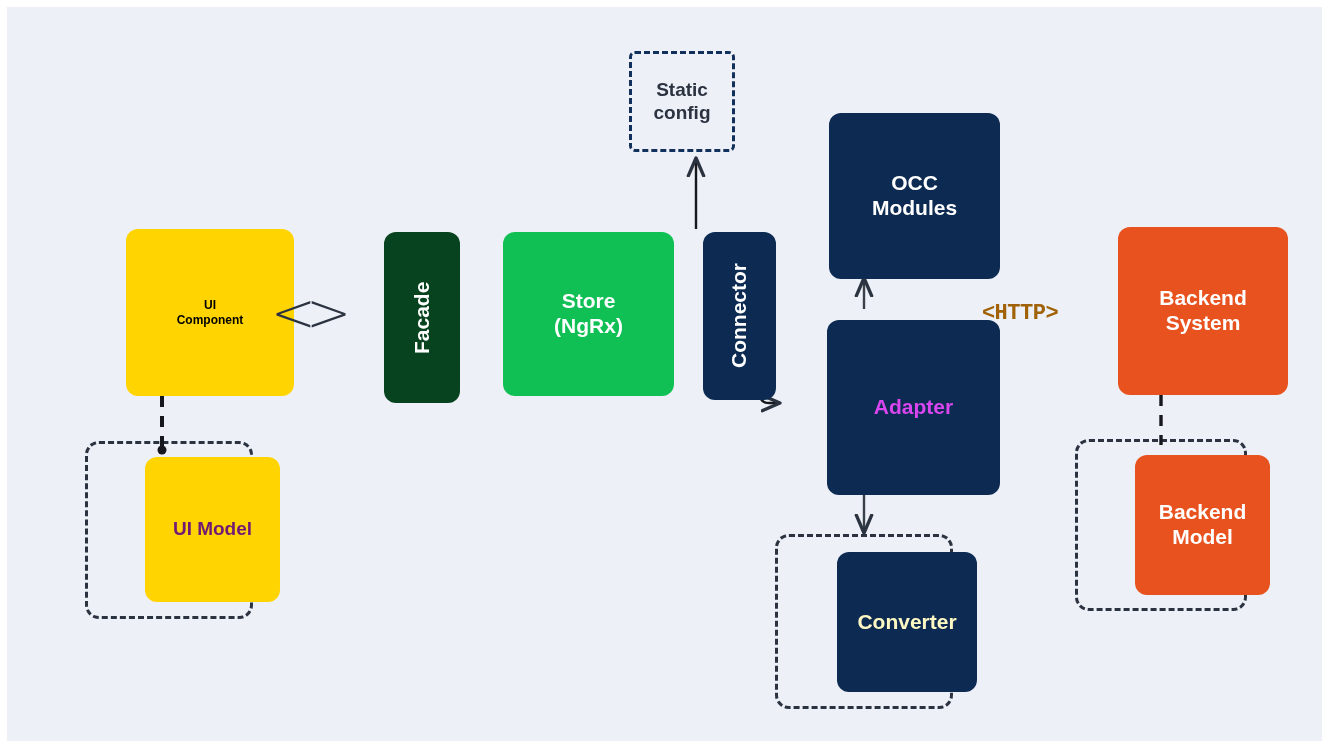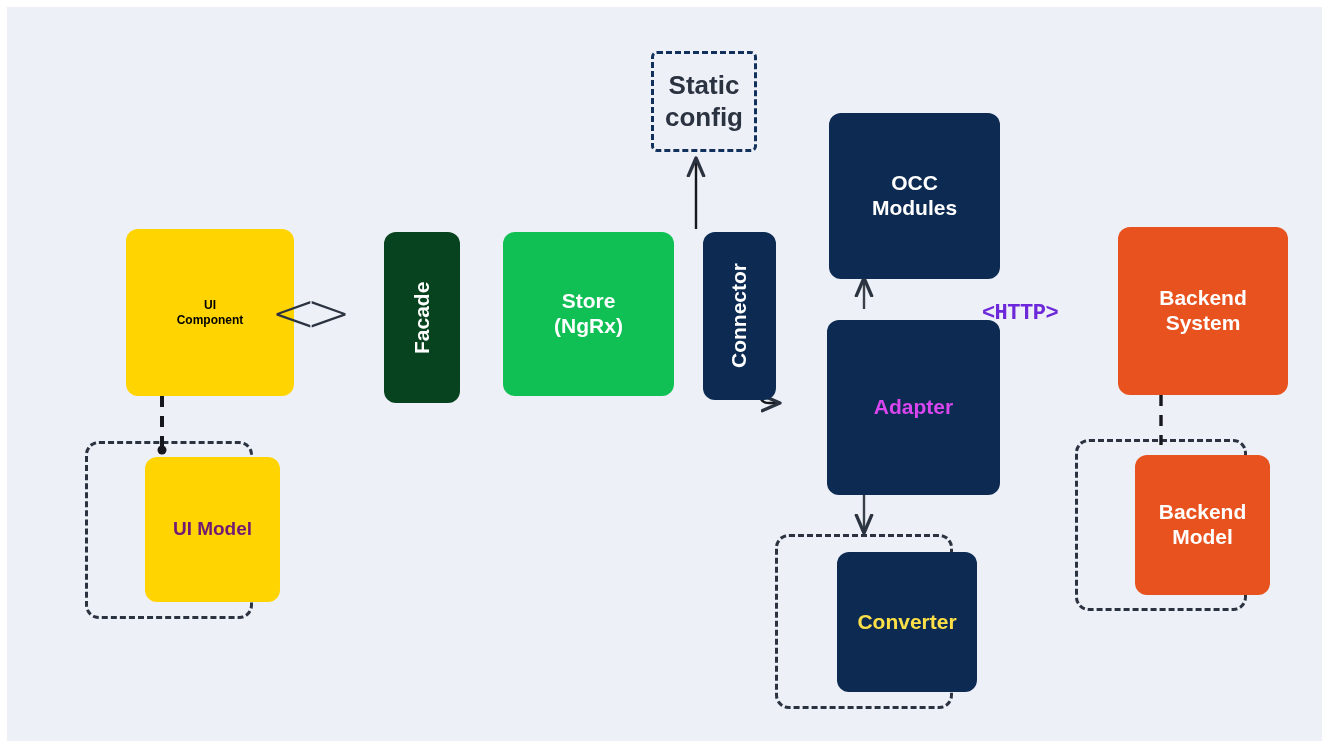--- a/index.html
+++ b/index.html
@@ -61,21 +61,21 @@
     color: #2b3240;
     line-height: 1.2;
     white-space: pre-line;
   }
 
   .plain-label {
     position: absolute;
     display: flex;
     align-items: center;
     justify-content: center;
-    color: #6d28d9;
+    color: #a16207;
     font-weight: bold;
   }
 
   .mono-label {
     font-family: "Liberation Mono", "DejaVu Sans Mono", monospace;
     font-size: 22px;
     letter-spacing: -0.5px;
   }
 
   .diamond-glyph {
@@ -148,32 +148,32 @@
   <div class="node vertical" style="left:336px; top:225px; width:76px; height:171px;
               background:#08431f; color:#ffffff; font-size:21px;">Facade</div>
 
   <div class="node" style="left:455px; top:225px; width:171px; height:164px;
               background:#10c055; color:#ffffff; font-size:21px;">Store
 (NgRx)</div>
 
   <div class="node vertical" style="left:655px; top:225px; width:73px; height:168px;
               background:#0d2b52; color:#ffffff; font-size:21px;">Connector</div>
 
-  <div class="dashed-node" style="left:644px; top:44px; width:106px; height:101px; font-size:26px;">Static
+  <div class="dashed-node" style="left:622px; top:44px; width:106px; height:101px; font-size:19px;">Static
 config</div>
 
   <div class="node" style="left:781px; top:106px; width:171px; height:166px;
               background:#0d2b52; color:#ffffff; font-size:21px;">OCC
 Modules</div>
 
   <div class="node" style="left:779px; top:313px; width:173px; height:175px;
               background:#0d2b52; color:#d946ef; font-size:21px;">Adapter</div>
 
   <div class="node" style="left:789px; top:545px; width:140px; height:140px;
-              background:#0d2b52; color:#fde047; font-size:21px;">Converter</div>
+              background:#0d2b52; color:#fef9c3; font-size:21px;">Converter</div>
 
   <div class="plain-label mono-label" style="left:963px; top:286px; width:100px; height:40px;">&lt;HTTP&gt;</div>
 
   <div class="node" style="left:1070px; top:220px; width:170px; height:168px;
               background:#e8521f; color:#ffffff; font-size:21px;">Backend
 System</div>
 
   <div class="node" style="left:1087px; top:448px; width:135px; height:140px;
               background:#e8521f; color:#ffffff; font-size:21px;">Backend
 Model</div>

